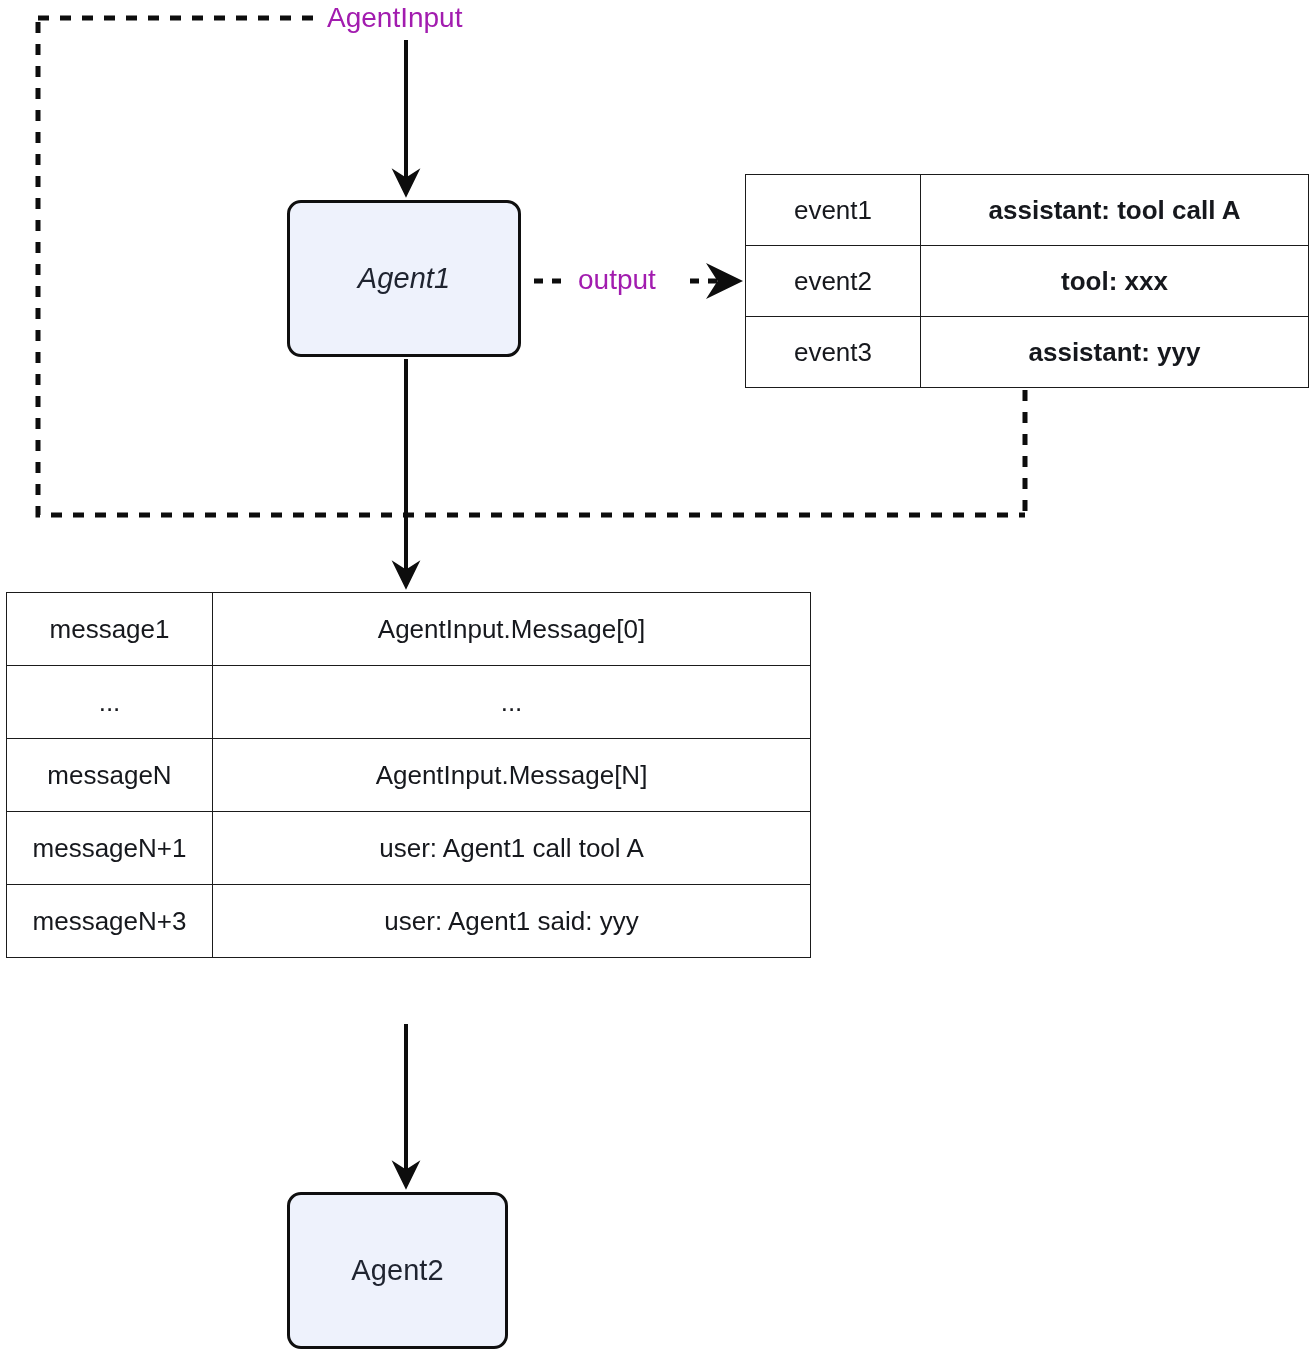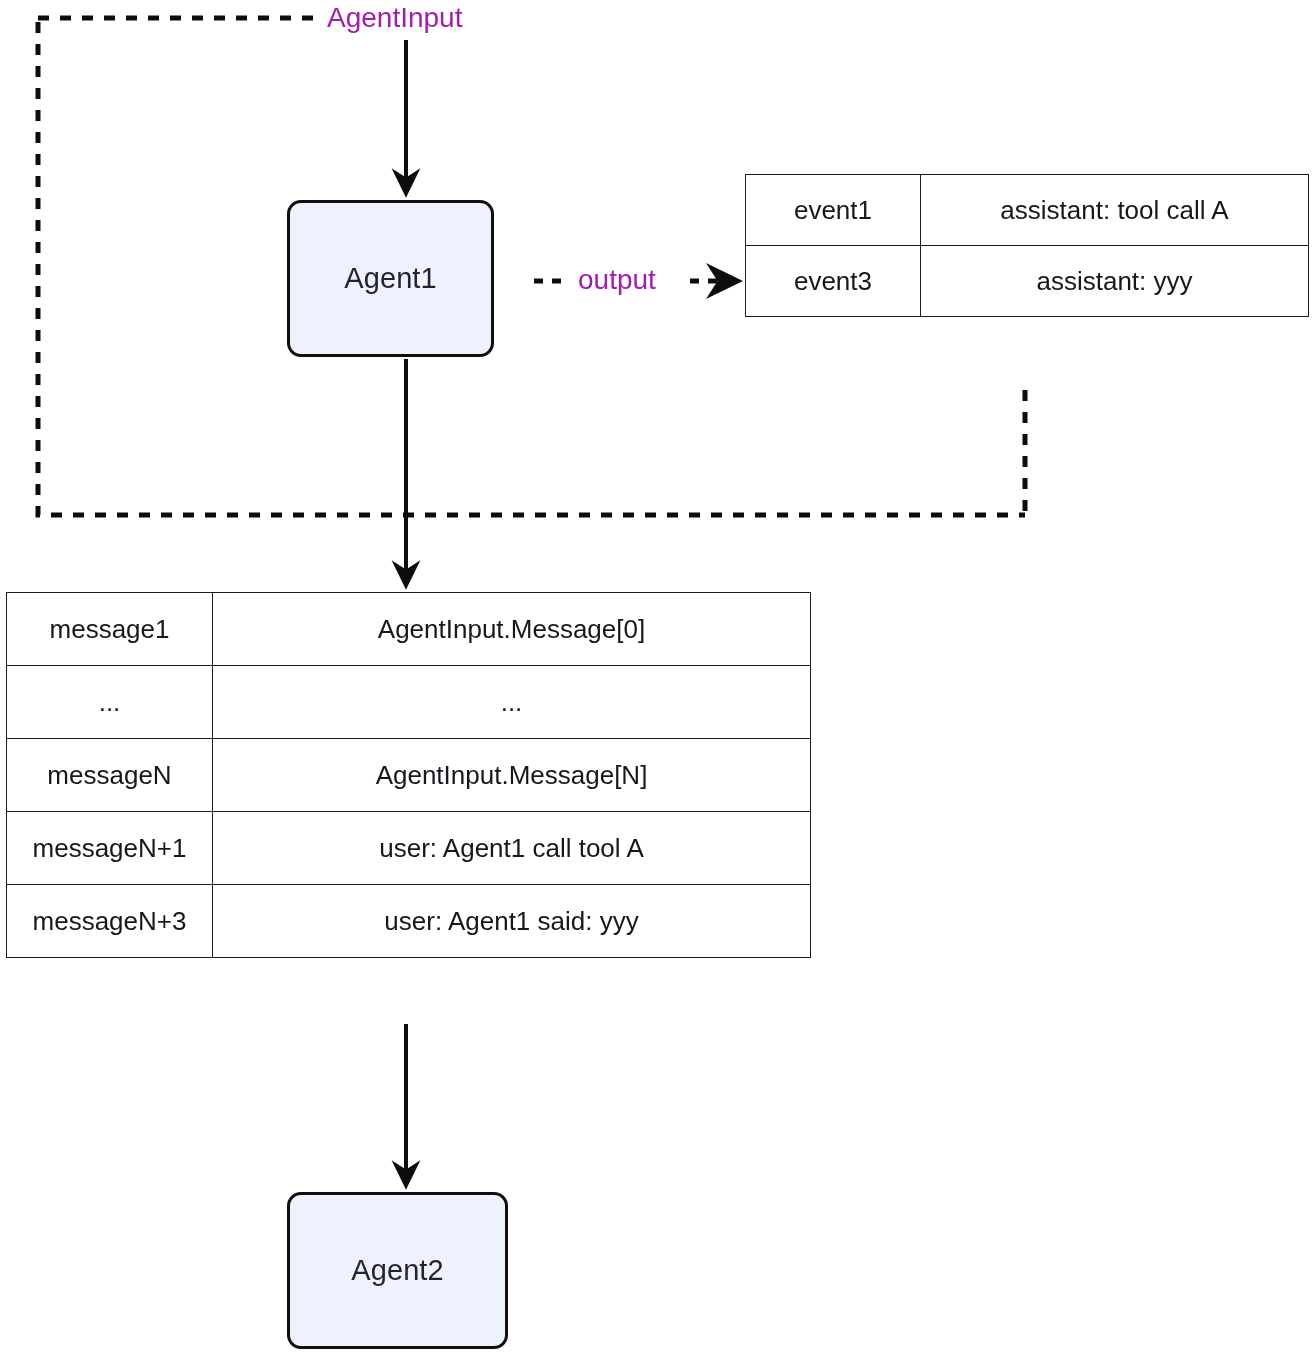--- a/index.html
+++ b/index.html
@@ -37,21 +37,21 @@
     background: #eef2fc;
     border: 3.5px solid #0f0f0f;
     border-radius: 14px;
     display: flex;
     align-items: center;
     justify-content: center;
     font-size: 29px;
     color: #1f2430;
     letter-spacing: 0.1px;
   }
-  #node-agent1 { left: 287px; top: 200px; width: 207px; height: 157px; }
+  #node-agent1 { left: 287px; top: 200px; width: 234px; height: 157px; font-style: italic; }
   #node-agent2 { left: 287px; top: 1192px; width: 221px; height: 157px; }
 
   
   .flow-table {
     position: absolute;
     border-collapse: collapse;
     background: #ffffff;
     table-layout: fixed;
   }
   .flow-table td {
@@ -64,21 +64,21 @@
     white-space: nowrap;
   }
 
   #table-events {
     left: 745px;
     top: 174px;
     width: 563px;
   }
   #table-events td { height: 71px; }
   #table-events td.k { width: 175px; }
-  #table-events td.v { width: 388px; }
+  #table-events td.v { width: 388px; font-weight: bold; }
 
   #table-messages {
     left: 6px;
     top: 592px;
     width: 804px;
   }
   #table-messages td { height: 73px; }
   #table-messages td.k { width: 206px; }
   #table-messages td.v { width: 598px; }
 
@@ -131,20 +131,24 @@
     <span>Agent1</span>
   </div>
 
   <table class="flow-table" id="table-events">
     <tbody>
       <tr>
         <td class="k">event1</td>
         <td class="v">assistant: tool call A</td>
       </tr>
       <tr>
+        <td class="k">event2</td>
+        <td class="v">tool: xxx</td>
+      </tr>
+      <tr>
         <td class="k">event3</td>
         <td class="v">assistant: yyy</td>
       </tr>
     </tbody>
   </table>
 
   <table class="flow-table" id="table-messages">
     <tbody>
       <tr>
         <td class="k">message1</td>

